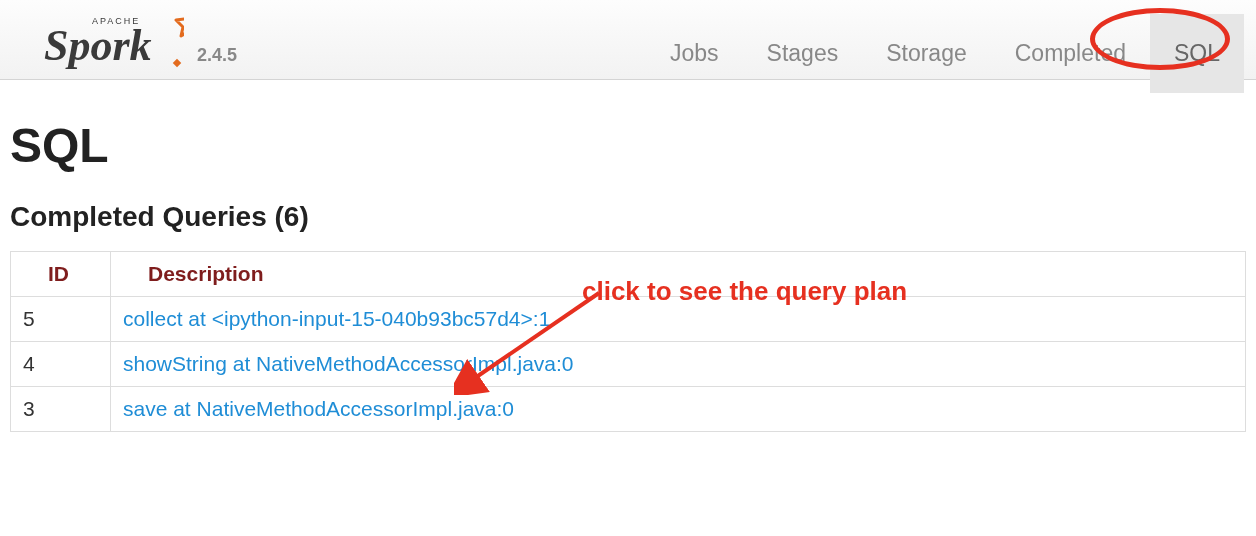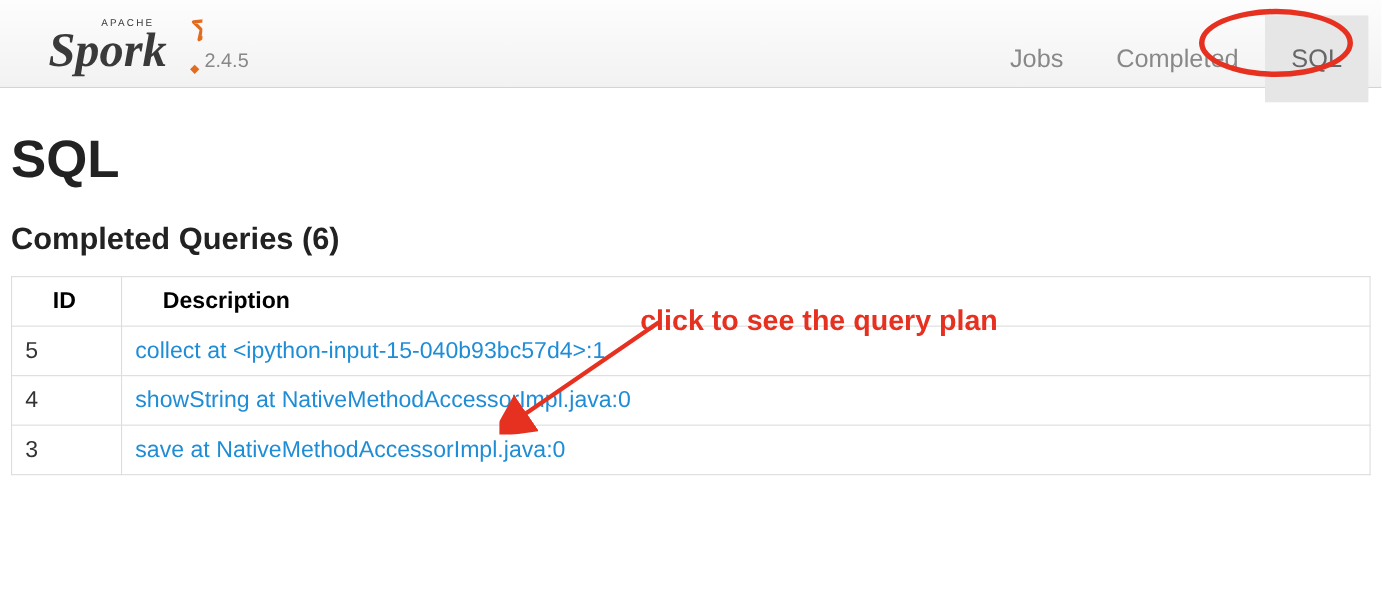--- a/index.html
+++ b/index.html
@@ -23,23 +23,23 @@
     
     .brand-logo {
       position: relative;
       width: 140px;
       height: 64px;
     }
     
     .brand-version {
       font-size: 18px;
       color: #888;
-      margin-left: 2px;
+      margin-left: 13px;
       margin-bottom: 6px;
-      font-weight: 400;
+      font-weight: 700;
     }
     
     .nav-links {
       display: flex;
       gap: 0;
       list-style: none;
       align-items: center;
       height: 100%;
     }
     
@@ -115,21 +115,21 @@
     }
     .queries-table th, .queries-table td {
       border: 1px solid #ddd;
       padding: 10px 12px;
       text-align: left;
       font-size: 21px;
       font-weight: 400;
     }
     .queries-table th {
       font-weight: 700;
-      color: #000000;
+      color: #7f1d1d;
       padding-left: 37px;
     }
     .queries-table .id-col { width: 100px; }
     .queries-table a.desc-link {
       color: #1f8dd6;
       text-decoration: none;
     }
     
     .annotation {
       position: absolute;
@@ -158,20 +158,26 @@
         </g>
       </svg>
     </div>
     <span class="brand-version">2.4.5</span>
   </div>
   <ul class="nav-links">
     <li>
         <a href="#">Jobs</a>
       </li>
     <li>
+        <a href="#">Stages</a>
+      </li>
+    <li>
+        <a href="#">Storage</a>
+      </li>
+    <li>
         <a href="#">Completed</a>
       </li>
     <li class="active">
         <a href="#">SQL</a>
       </li>
   </ul>
   <div class="sql-highlight"></div>
 </div>
 
 <div class="content">

